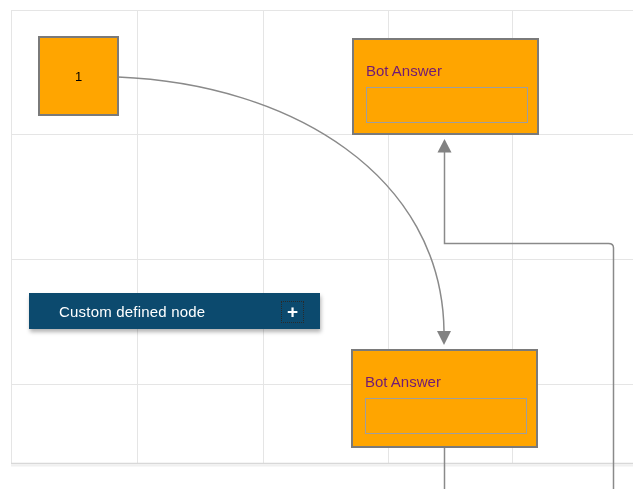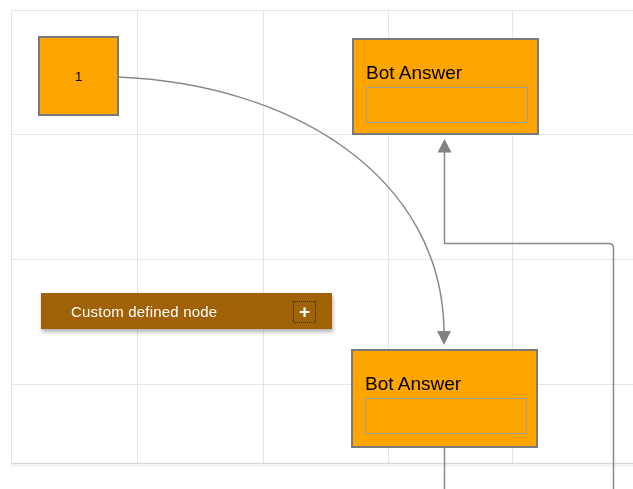--- a/index.html
+++ b/index.html
@@ -5,25 +5,25 @@
   html,body{margin:0;padding:0;background:#ffffff;}
   body{font-family:"Liberation Sans", sans-serif;}
   .stage{position:relative;width:633px;height:489px;background:#ffffff;overflow:hidden;}
   .underlay{position:absolute;left:0;top:0;width:633px;height:489px;}
   .node{position:absolute;box-sizing:border-box;background:#FFA500;border:2px solid #7A7A7A;}
   .square{left:38px;top:36px;width:81px;height:80px;display:flex;align-items:center;justify-content:center;
           font-size:13px;color:#000;}
   .bot{width:187px;height:98px;}
   .bot-top{left:352px;top:38px;height:97px;}
   .bot-bottom{left:351px;top:349px;height:99px;}
-  .bot-title{position:absolute;left:12px;top:22px;font-size:19px;color:#000000;white-space:nowrap;}
+  .bot-title{position:absolute;left:12px;top:22px;font-size:15px;color:#701a75;white-space:nowrap;}
   .bot-field{position:absolute;left:12px;top:47px;width:160px;height:34px;border:1px solid #9E9E9E;
              font-size:13px;color:#000;}
-  .custom{position:absolute;left:29px;top:293px;width:291px;height:36px;background:#a16207;
-          box-shadow:1px 3px 4px rgba(0,0,0,0.30);margin-left:12px;}
+  .custom{position:absolute;left:29px;top:293px;width:291px;height:36px;background:#0c4a6e;
+          box-shadow:1px 3px 4px rgba(0,0,0,0.30);}
   .custom-label{position:absolute;left:30px;top:50%;transform:translateY(-50%);
                 font-size:15px;color:#fff;white-space:nowrap;letter-spacing:0.2px;}
   .add-btn{position:absolute;left:252px;top:8px;width:21px;height:20px;border:1px dotted #2A2A2A;
            display:flex;align-items:center;justify-content:center;cursor:pointer;}
   .add-glyph{color:#ffffff;font-size:19px;font-weight:700;line-height:1;margin-top:-2px;}
 </style>
 </head>
 <body>
 
 <div class="stage">

